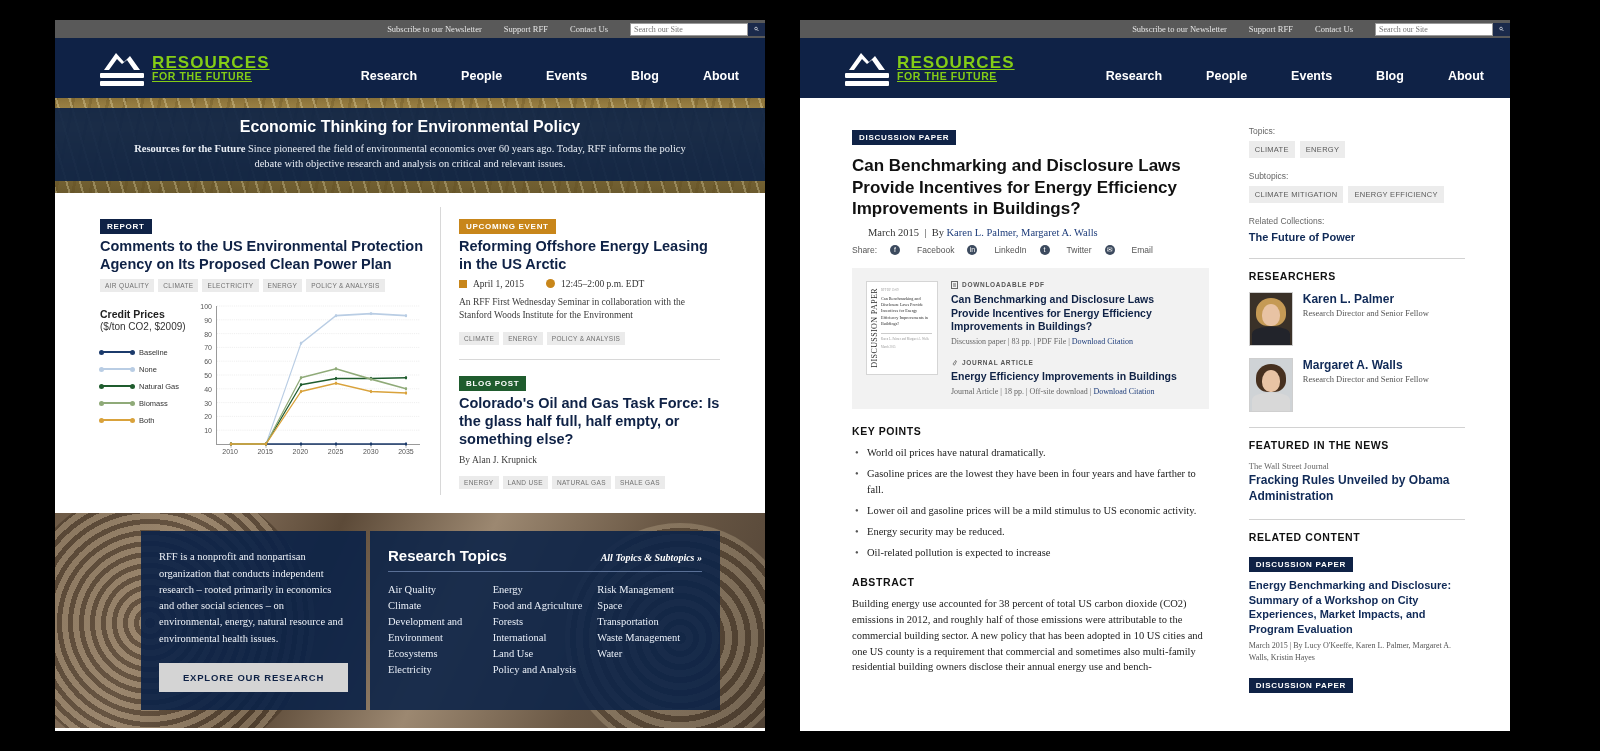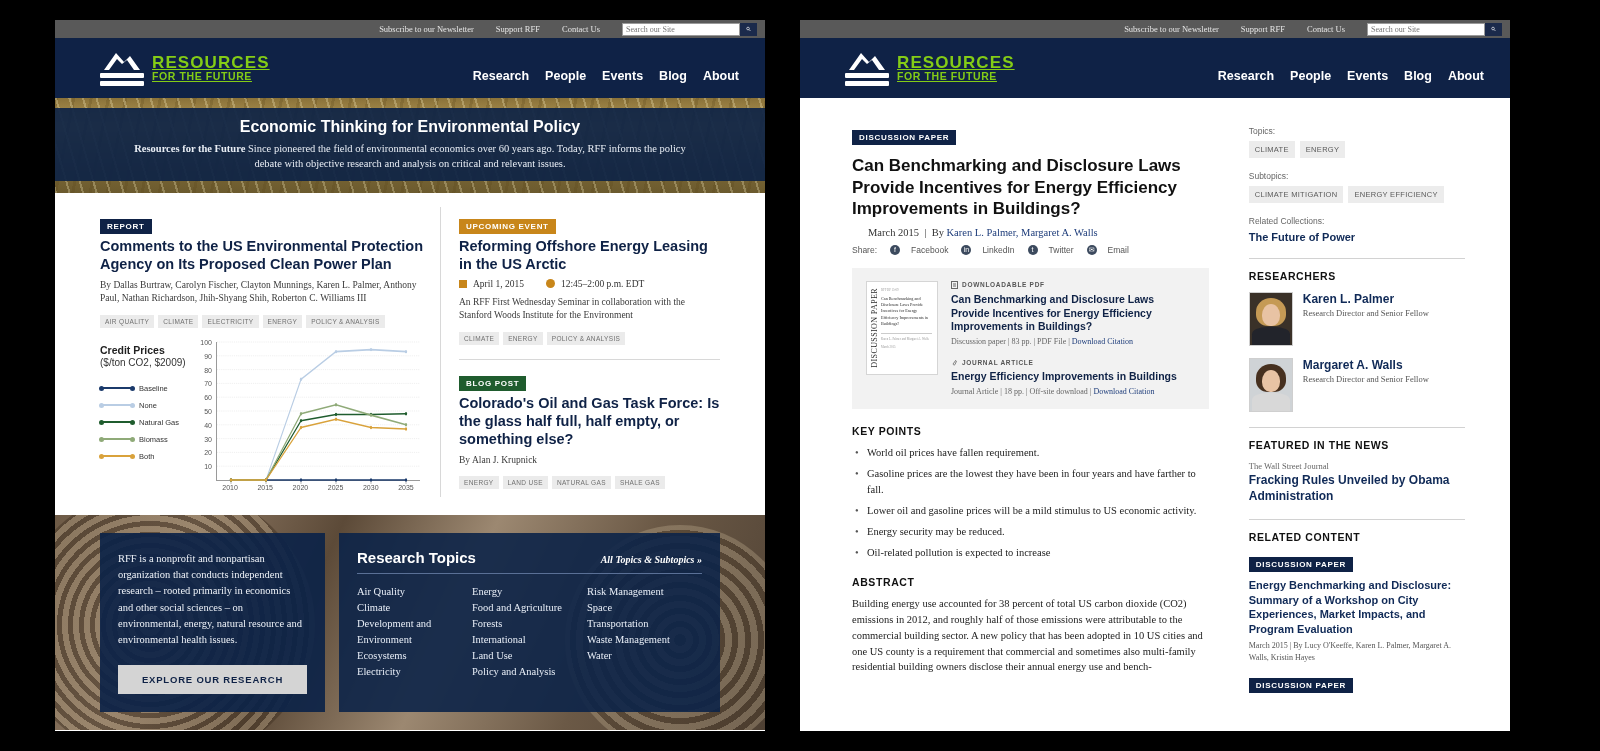--- a/index.html
+++ b/index.html
@@ -5,36 +5,36 @@
   html,body{margin:0;padding:0;background:#000;}
   body{width:1600px;height:751px;overflow:hidden;font-family:"Liberation Sans",sans-serif;}
   .stage{position:relative;width:1600px;height:751px;background:#000;}
 
   
   .page{position:absolute;background:#fff;overflow:hidden;}
   #page-left{left:55px;top:20px;width:710px;height:711px;}
   #page-right{left:800px;top:20px;width:710px;height:711px;}
 
   
-  .utilbar{height:18px;background:#595959;display:flex;align-items:center;justify-content:flex-end;padding-right:8px;}
+  .utilbar{height:18px;background:#595959;display:flex;align-items:center;justify-content:flex-end;}
   .utilbar a{color:#e6e6e6;font-family:"Liberation Serif",serif;font-size:8.5px;margin-right:22px;text-decoration:none;white-space:nowrap;}
   .searchwrap{display:flex;align-items:stretch;height:13px;}
   .searchwrap input{width:110px;border:1px solid #9a9a9a;background:#fff;font-family:"Liberation Serif",serif;font-size:8px;padding:0 3px;color:#333;outline:none;}
   .searchbtn{width:17px;background:#1b2a4b;display:flex;align-items:center;justify-content:center;border:none;cursor:pointer;}
   .searchbtn svg{width:8px;height:8px;}
 
   
   .mainnav{height:60px;background:#0f2246;display:flex;align-items:center;padding:0 20px 0 45px;}
   .brand{display:flex;align-items:center;gap:8px;}
   .brandmark{width:44px;}
   .brandmark .bar{height:5px;background:#fff;margin-top:3px;border-radius:1px;}
   .brandtext{color:#84cc16;line-height:1.02;text-decoration:underline;}
   .brandtext .l1{font-size:17px;font-weight:bold;letter-spacing:1.1px;}
   .brandtext .l2{font-size:10.5px;font-weight:bold;letter-spacing:.6px;}
-  .navlinks{margin-left:auto;display:flex;gap:16px;padding-right:6px;margin-top:15px;}
+  .navlinks{margin-left:auto;display:flex;gap:44px;padding-right:6px;margin-top:15px;}
   .navlinks a{color:#fff;font-size:12.5px;font-weight:bold;text-decoration:none;}
 
   
   .hero{height:95px;position:relative;background:linear-gradient(180deg,#8a7239 0%,#b79c59 30%,#7e6a36 70%,#6b5a2e 100%);overflow:hidden;}
   .hero .straw{position:absolute;inset:0;opacity:.55;
      background-image:repeating-linear-gradient(74deg,rgba(255,245,200,.5) 0 2px,transparent 2px 13px),
                       repeating-linear-gradient(101deg,rgba(90,70,25,.45) 0 3px,transparent 3px 17px);}
   .hero .band{position:absolute;left:0;right:0;top:10px;bottom:12px;background:rgba(14,35,70,.93);display:flex;flex-direction:column;align-items:center;justify-content:center;}
   .hero h1{margin:0 0 5px;color:#fff;font-size:16px;font-weight:bold;}
   .hero p{margin:0;color:#e9eef5;font-family:"Liberation Serif",serif;font-size:10.5px;line-height:1.45;text-align:center;max-width:560px;}
@@ -82,42 +82,42 @@
   .desc{font-family:"Liberation Serif",serif;font-size:9.5px;color:#3a3a3a;line-height:1.42;margin:0 0 9px;}
   .hr{border:0;border-top:1px solid #d8d8d8;margin:14px 0 12px;}
 
   
   .promo{position:relative;height:215px;margin-top:18px;overflow:hidden;
       background:linear-gradient(115deg,#6d5a46 0%,#8a7560 18%,#5c4a38 36%,#9c8871 55%,#6b5946 75%,#4e4033 100%);}
   .promo .rings{position:absolute;left:-40px;top:-30px;width:300px;height:280px;border-radius:50%;
       background:repeating-radial-gradient(circle at 45% 50%,rgba(60,45,30,.45) 0 5px,rgba(180,160,130,.4) 5px 11px);}
   .promo .rings2{position:absolute;right:-30px;top:10px;width:230px;height:230px;border-radius:50%;
       background:repeating-radial-gradient(circle at 50% 50%,rgba(70,55,38,.4) 0 6px,rgba(190,172,142,.35) 6px 13px);}
-  .promo-inner{position:absolute;inset:0;display:flex;padding:18px 45px;box-sizing:border-box;gap:14px;}
+  .promo-inner{position:absolute;inset:0;display:flex;padding:18px 45px;box-sizing:border-box;gap:4px;margin-left:41px;}
   .promo-left{width:225px;background:rgba(12,35,72,.92);padding:18px 18px 16px;box-sizing:border-box;}
   .promo-left p{margin:0 0 16px;color:#eef2f8;font-family:"Liberation Serif",serif;font-size:10.5px;line-height:1.55;}
   .explorebtn{display:block;width:100%;background:#d4d4d4;color:#0f2246;border:none;font-size:9.5px;font-weight:bold;letter-spacing:.8px;padding:9px 0;cursor:pointer;font-family:"Liberation Sans",sans-serif;}
   .promo-right{flex:1;background:rgba(12,35,72,.9);padding:16px 18px;box-sizing:border-box;}
   .rt-head{display:flex;align-items:baseline;border-bottom:1px solid #5a7096;padding-bottom:7px;}
   .rt-head h3{margin:0;color:#fff;font-size:15px;font-weight:bold;}
   .rt-head a{margin-left:auto;color:#fff;font-family:"Liberation Serif",serif;font-size:10px;font-weight:bold;font-style:italic;text-decoration:none;}
   .rt-cols{display:flex;margin-top:10px;}
   .rt-cols ul{list-style:none;margin:0;padding:0;flex:1;}
   .rt-cols li{color:#e8eef7;font-family:"Liberation Serif",serif;font-size:10.5px;line-height:1.52;}
 
   
   .rbody{display:flex;padding:28px 45px 0 52px;box-sizing:border-box;}
   .rmain{width:380px;padding-right:22px;box-sizing:border-box;}
   .rside{width:235px;padding-left:18px;box-sizing:border-box;}
   .paper-title{font-size:17px;font-weight:bold;color:#111;line-height:1.27;margin:10px 0 7px;}
   .paper-meta{font-family:"Liberation Serif",serif;font-size:10.5px;color:#333;margin:0 16px 7px;}
   .paper-meta a{color:#1d3c7a;text-decoration:none;}
   .share{display:flex;align-items:center;gap:13px;font-size:8.5px;color:#555;}
   .share .lbl{color:#555;font-size:8.5px;}
-  .share .si{display:flex;align-items:flex-end;gap:11px;color:#555;}
+  .share .si{display:flex;align-items:flex-end;gap:17px;color:#555;}
   .share .dot{width:10px;height:10px;border-radius:50%;background:#3c4a5e;display:inline-block;position:relative;}
   .share .dot i{position:absolute;inset:0;color:#fff;font-size:7px;font-style:normal;display:flex;align-items:center;justify-content:center;line-height:1;}
 
   .dlbox{background:#f2f2f2;margin-top:13px;padding:13px 14px;display:flex;gap:13px;}
   .cover{width:70px;height:92px;background:#fff;border:1px solid #d5d5d5;position:relative;flex:none;display:flex;}
   .cover .spine{width:14px;display:flex;align-items:center;justify-content:center;}
   .cover .spine span{writing-mode:vertical-rl;transform:rotate(180deg);font-family:"Liberation Serif",serif;font-size:8px;letter-spacing:.4px;color:#2b2b2b;}
   .cover .body{flex:1;padding:6px 5px 4px 0;font-family:"Liberation Serif",serif;font-size:3.6px;color:#3a3a3a;line-height:1.5;}
   .cover .body .mini{color:#9a9a9a;font-size:3px;margin-bottom:4px;}
   .cover .body .tt{font-size:4.2px;line-height:1.45;color:#2b2b2b;}
@@ -207,21 +207,20 @@
       <div class="band">
         <h1>Economic Thinking for Environmental Policy</h1>
         <p><b>Resources for the Future</b><span> Since pioneered the field of environmental economics over 60 years ago. Today, RFF informs the policy debate with objective research and analysis on critical and relevant issues.</span></p>
       </div>
     </div>
 
     <div class="lcontent">
       <div class="lcol-main">
         <span class="tag report">REPORT</span>
         <div class="card-title">Comments to the US Environmental Protection Agency on Its Proposed Clean Power Plan</div>
-        <p class="byline">By Dallas Burtraw, Carolyn Fischer, Clayton Munnings, Karen L. Palmer, Anthony Paul, Nathan Richardson, Jhih-Shyang Shih, Roberton C. Williams III</p>
         <div class="chips">
           <span class="chip">AIR QUALITY</span>
           <span class="chip">CLIMATE</span>
           <span class="chip">ELECTRICITY</span>
           <span class="chip">ENERGY</span>
           <span class="chip">POLICY &amp; ANALYSIS</span>
         </div>
 
         <div class="chartbox">
           <div class="chart-legend">
@@ -506,21 +505,21 @@
                 </svg>
               <span>JOURNAL ARTICLE</span>
             </div>
             <p class="dl-title">Energy Efficiency Improvements in Buildings</p>
             <p class="dl-sub" style="margin-bottom:0"><span>Journal Article | 18 pp. | Off-site download | </span><a>Download Citation</a></p>
           </div>
         </div>
 
         <div class="sec-h">KEY POINTS</div>
         <ul class="kp" id="key-points">
-            <li>World oil prices have fallen requirement.</li>
+            <li>World oil prices have natural dramatically.</li>
             <li>Gasoline prices are the lowest they have been in four years and have farther to fall.</li>
             <li>Lower oil and gasoline prices will be a mild stimulus to US economic activity.</li>
             <li>Energy security may be reduced.</li>
             <li>Oil-related pollution is expected to increase</li>
           </ul>
 
 
         <div class="sec-h">ABSTRACT</div>
         <p class="abs">Building energy use accounted for 38 percent of total US carbon dioxide (CO2) emissions in 2012, and roughly half of those emissions were attributable to the commercial building sector. A new policy that has been adopted in 10 US cities and one US county is a requirement that commercial and sometimes also multi-family residential building owners disclose their annual energy use and bench-</p>
       </div>

